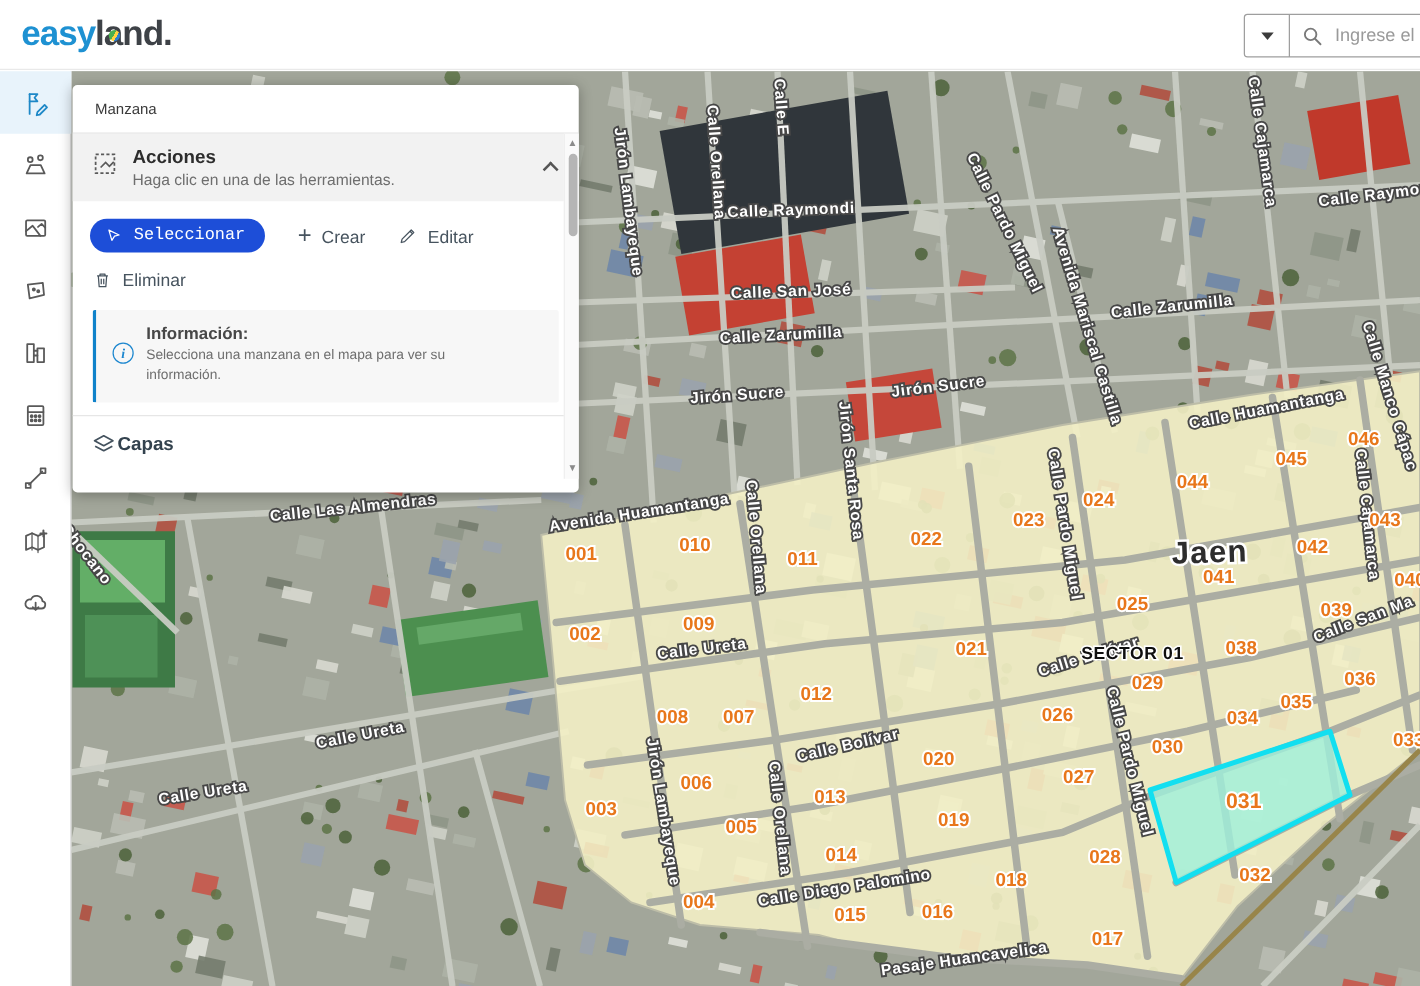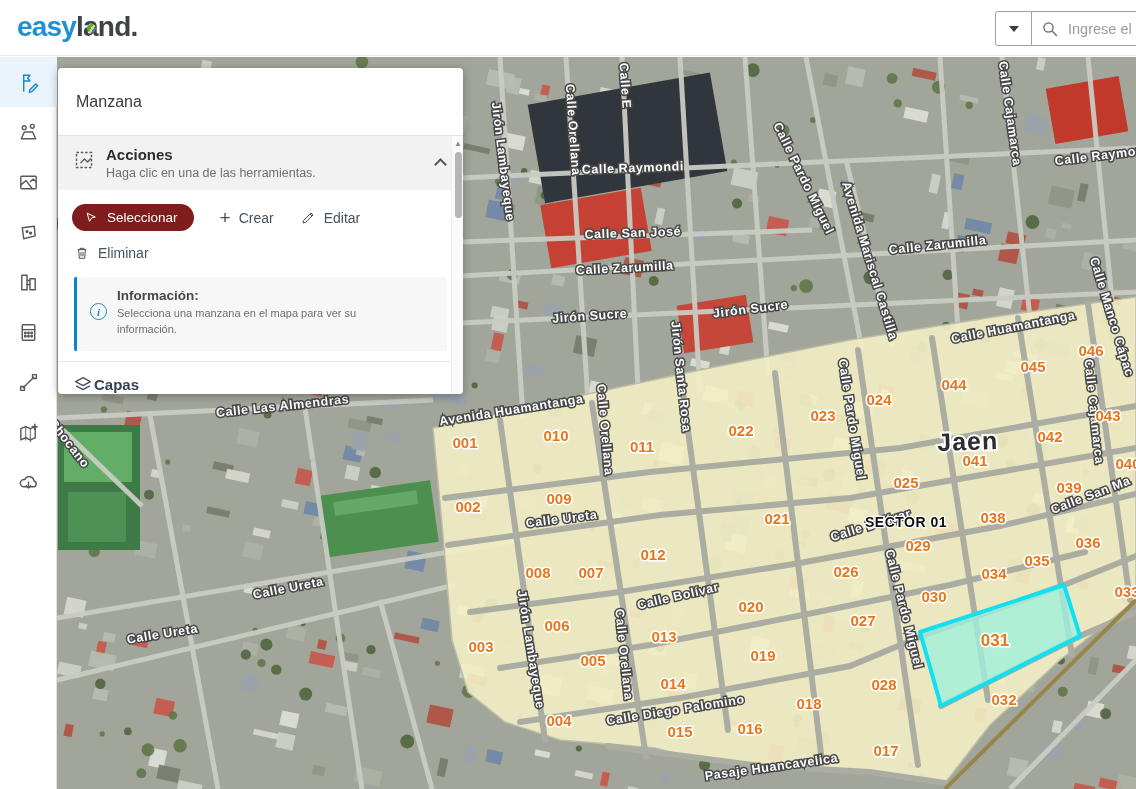--- a/index.html
+++ b/index.html
@@ -34,30 +34,30 @@
   text { text-anchor:middle; font-family:"Liberation Sans",sans-serif; }
   .street-label { font-size:12.5px; font-weight:bold; fill:#ffffff; stroke:#474747; stroke-width:3px; paint-order:stroke; letter-spacing:0.6px; }
   .block-label  { font-size:15px;  font-weight:bold; fill:#e8771b; stroke:#ffffff; stroke-width:3.2px; paint-order:stroke; }
   .block-label.selected { font-size:17px; }
   .city-label   { font-size:25px; font-weight:bold; fill:#2d2d2d; stroke:#ffffff; stroke-width:4px; paint-order:stroke; letter-spacing:1px; }
   .sector-label { font-size:14px; font-weight:bold; fill:#0e0e0e; stroke:#ffffff; stroke-width:2.5px; paint-order:stroke; letter-spacing:0.5px; }
 
   
   .panel { position:absolute; left:58px; top:68px; width:405px; height:326px; background:#fff; border-radius:4px;
            box-shadow:0 2px 10px rgba(0,0,0,.3); z-index:50; overflow:hidden; }
-  .panel-title { height:68px; display:flex; align-items:center; padding:0 18px; font-size:16px; color:#3a3a3a; border-bottom:1px solid #e3e3e3; }
+  .panel-title { height:39px; display:flex; align-items:center; padding:0 18px; font-size:12px; color:#3a3a3a; border-bottom:1px solid #e3e3e3; }
   .panel-scroll { position:relative; height:276px; }
   .sec-head { background:#f2f2f2; padding:10px 30px 10px 14px; display:flex; align-items:flex-start; gap:10px; position:relative; }
   .sec-head svg { width:24px; height:24px; stroke:#5a5a5a; fill:none; stroke-width:1.4; margin-top:2px; }
   .sec-title { font-size:15px; font-weight:bold; color:#2d2d2d; margin-bottom:3px; }
   .sec-sub { font-size:12.5px; color:#6e6e6e; }
   .chev-up { position:absolute; right:18px; top:24px; width:9px; height:9px; border-left:2px solid #555; border-top:2px solid #555; transform:rotate(45deg); cursor:pointer; }
   .btn-row { display:flex; align-items:center; gap:26px; padding:14px 14px 6px 14px; }
-  .btn-primary { display:flex; align-items:center; gap:8px; background:#7f1d1d; color:#fff; border:none; border-radius:16px;
-                 padding:6px 16px 6px 12px; font-size:13.5px; font-family:Liberation Sans, sans-serif; cursor:pointer; }
+  .btn-primary { display:flex; align-items:center; gap:8px; background:#1d4ed8; color:#fff; border:none; border-radius:16px;
+                 padding:6px 16px 6px 12px; font-size:13.5px; font-family:Liberation Mono, monospace; cursor:pointer; }
   .btn-primary svg { width:15px; height:15px; stroke:#fff; fill:none; stroke-width:1.6; stroke-linejoin:round; }
   .btn-text { display:flex; align-items:center; gap:8px; background:none; border:none; font-size:14px; color:#46535e; font-family:"Liberation Sans",sans-serif; cursor:pointer; }
   .btn-text .plus { font-size:19px; font-weight:normal; color:#46535e; line-height:14px; }
   .btn-text svg { width:16px; height:16px; stroke:#46535e; fill:none; stroke-width:1.5; stroke-linejoin:round; }
   .btn-row2 { padding:8px 14px 4px 16px; }
   .info-box { position:relative; margin:12px 16px 10px 16px; background:#f7f7f7; border-left:3px solid #0f82ca; border-radius:2px; padding:11px 14px 13px 40px; }
   .info-icon { position:absolute; left:13px; top:26px; width:17px; height:17px; border:1.6px solid #1d87cf; border-radius:50%;
                color:#1d87cf; font-size:11px; font-weight:bold; display:flex; align-items:center; justify-content:center; font-family:"Liberation Serif",serif; font-style:italic; }
   .info-title { font-size:13.5px; font-weight:bold; color:#474747; margin-bottom:3px; }
   .info-body { font-size:11px; color:#6e6e6e; line-height:1.45; max-width:300px; }

